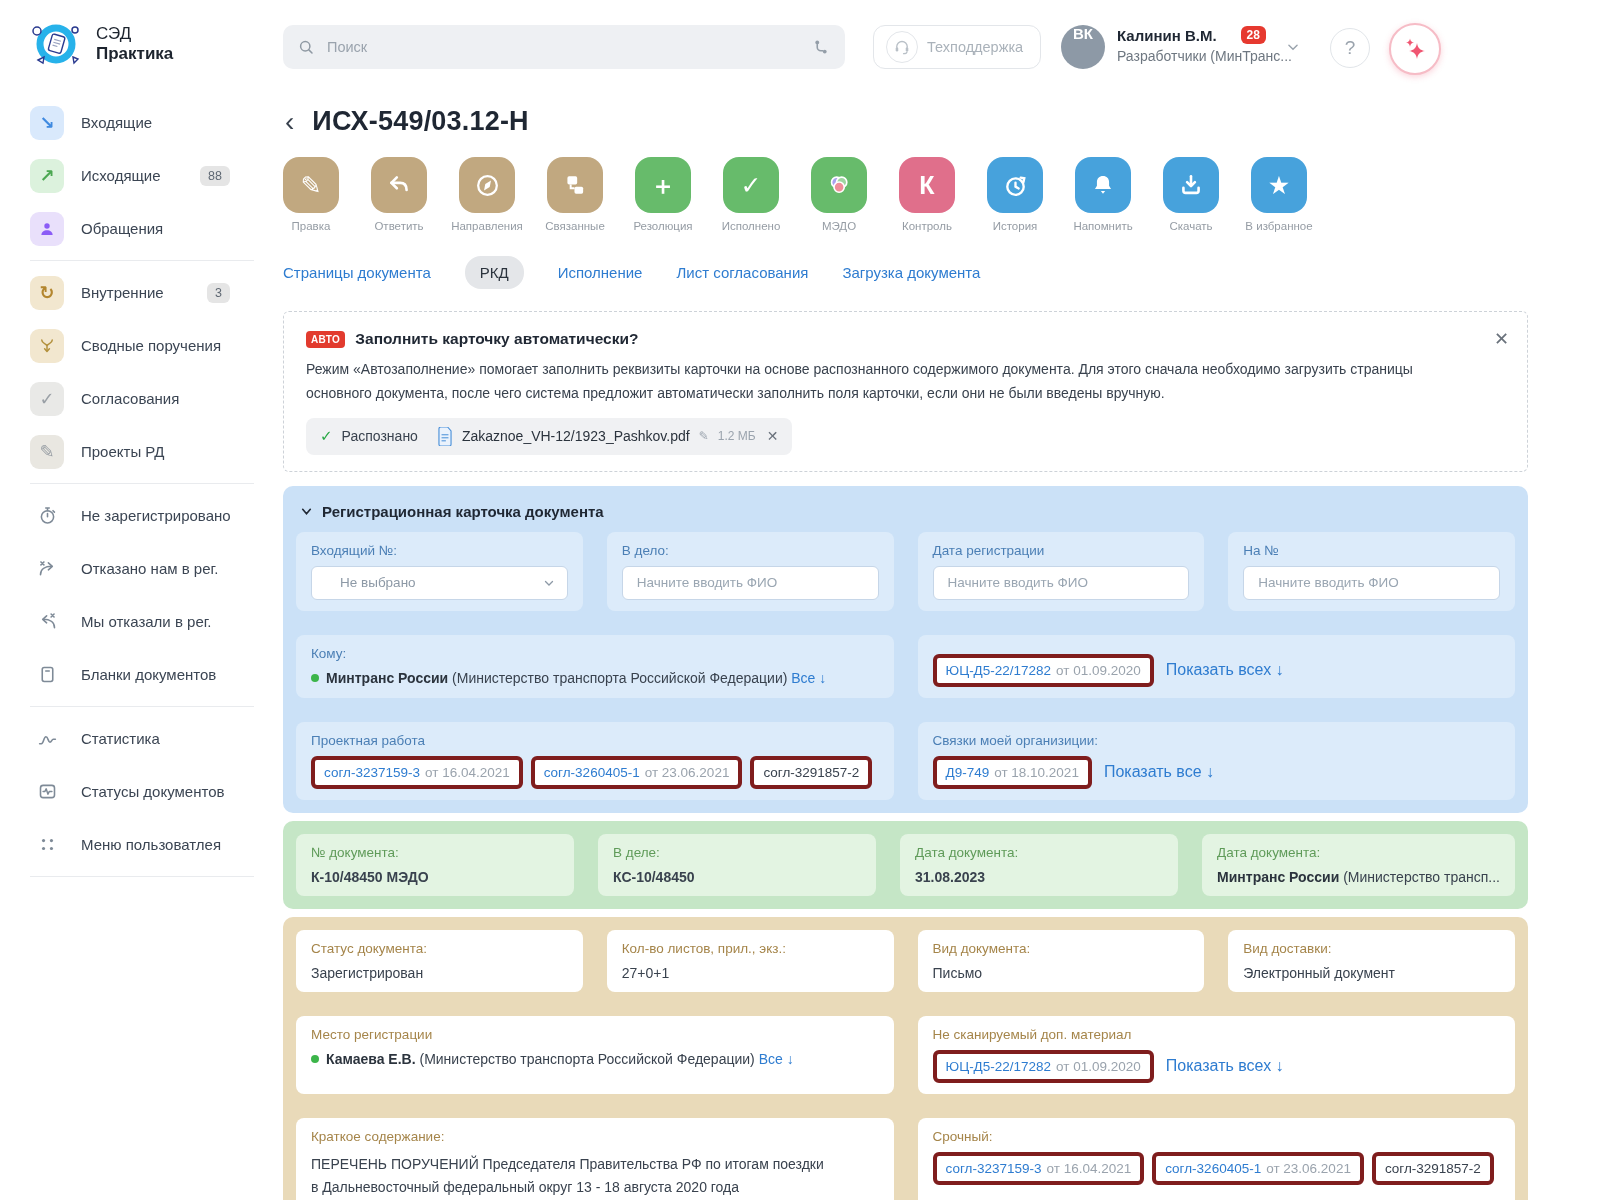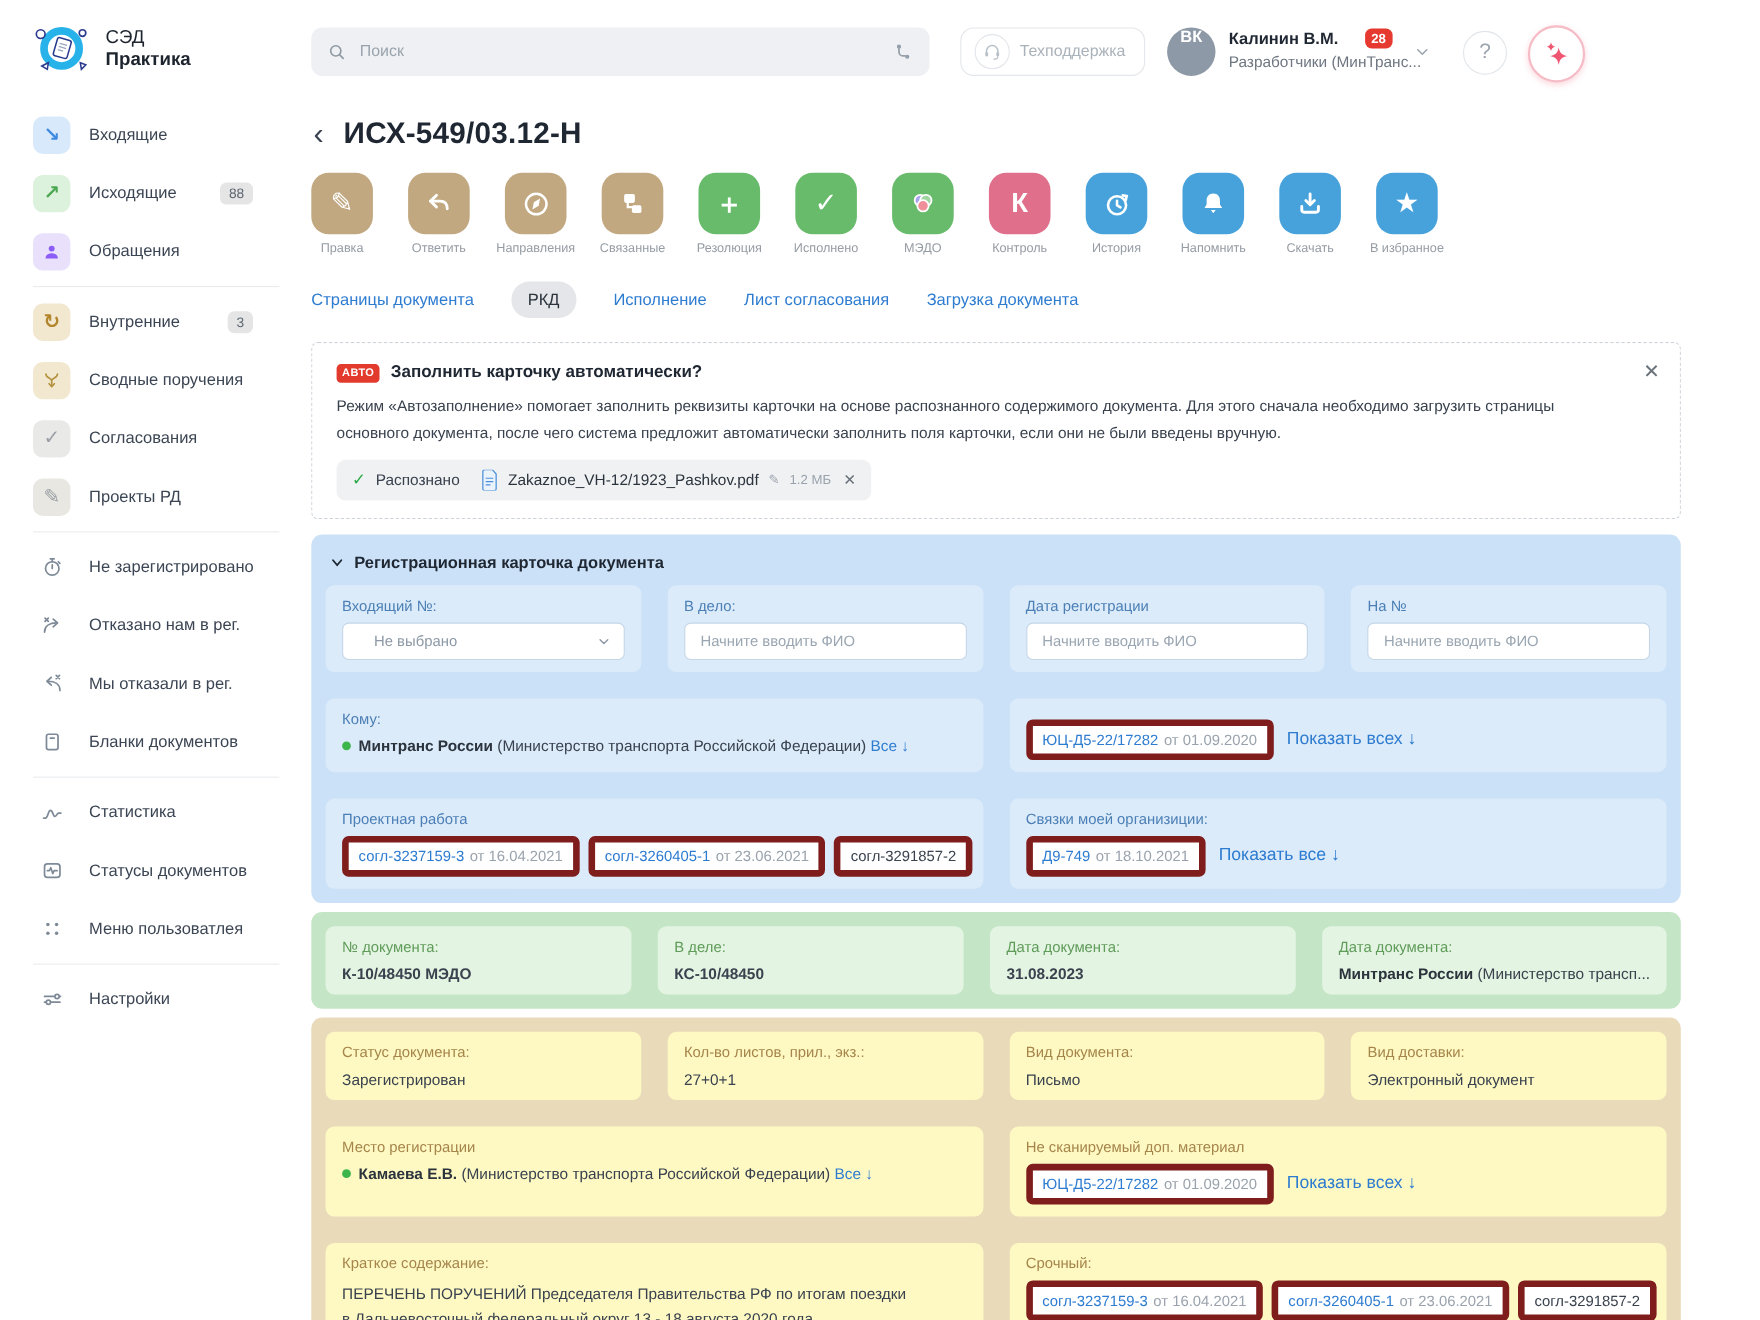--- a/index.html
+++ b/index.html
@@ -97,21 +97,21 @@
   .section{border-radius:10px;padding:13px;box-sizing:border-box;margin-top:14px;}
   .sec-blue{background:#cbe1f7;}
   .sec-green{background:#c5e6c6;margin-top:8px;}
   .sec-beige{background:#e9dab9;margin-top:8px;}
   .sec-head{display:flex;align-items:center;gap:9px;padding:4px 4px 12px 4px;}
   .sec-title{font-size:15px;font-weight:700;color:#1f2733;}
   .grid4{display:grid;grid-template-columns:repeat(4,1fr);gap:24px;}
   .cell{border-radius:8px;padding:11px 15px;box-sizing:border-box;}
   .sec-blue .cell{background:#dcebfa;}
   .sec-green .cell{background:#e3f4e2;}
-  .sec-beige .cell{background:#fef9c3;}
+  .sec-beige .cell{background:#ffffff;}
   .sec-beige .cell.alt{background:#f0e5ca;}
   .span2{grid-column:span 2;}
   .flbl{font-size:13.5px;}
   .lbl-blue{color:#4b7fb5;}
   .lbl-green{color:#5f9b59;}
   .lbl-brown{color:#a5854a;}
   .fval{margin-top:9px;font-size:14px;color:#39424e;}
   .fval.bold{font-weight:700;}
   .nowrap{white-space:nowrap;overflow:hidden;}
   .ctrl{margin-top:8px;height:34px;background:#fff;border:1px solid #c6d6e8;border-radius:6px;
@@ -119,21 +119,21 @@
   .ctrl input{width:100%;border:none;outline:none;background:transparent;font-size:13.5px;
     color:#39424e;font-family:inherit;}
   .ctrl input::placeholder{color:#9aa6b2;}
   .selbox{justify-content:space-between;cursor:pointer;padding-left:28px;}
   .sel-txt{font-size:13.5px;color:#8d99a6;}
   .dot{display:inline-block;width:8px;height:8px;border-radius:50%;background:#3cb54a;margin-right:7px;
     vertical-align:1px;}
   .bname{font-weight:700;color:#2b333d;}
   .link{color:#2e7cd0;cursor:pointer;}
   .chips{display:flex;gap:8px;margin-top:8px;flex-wrap:nowrap;}
-  .chip{display:inline-flex;align-items:center;gap:5px;background:#fff;border:6px solid #7f1d1d;
+  .chip{display:inline-flex;align-items:center;gap:5px;background:#fff;border:4px solid #7f1d1d;
     border-radius:6px;padding:5px 9px;font-size:13.5px;white-space:nowrap;cursor:pointer;}
   .chip .cnum{color:#2e7cd0;}
   .chip .cnum.dark{color:#39424e;}
   .chip .cdate{color:#9aa3ad;}
   .chiprow{display:flex;align-items:center;gap:12px;margin-top:8px;}
   svg{display:block;}
 </style>
 </head>
 <body>
 
@@ -323,31 +323,20 @@
         <svg width="19" height="19" viewBox="0 0 24 24">
           <circle cx="7" cy="7" r="2" fill="#7e8a97"></circle>
             <circle cx="17" cy="7" r="2" fill="#7e8a97"></circle>
           <circle cx="7" cy="17" r="2" fill="#7e8a97"></circle>
             <circle cx="17" cy="17" r="2" fill="#7e8a97"></circle>
         </svg>
       </span>
       <span class="lbl">Меню пользоватлея</span>
     </div>
     <div class="side-div"></div>
-    <div class="side-item">
-      <span class="plain-ic">
-        <svg width="21" height="21" viewBox="0 0 24 24" fill="none" stroke="#7e8a97" stroke-width="1.8" stroke-linecap="round">
-          <path d="M4 9 h12 M20 9 h0.5"></path>
-            <circle cx="17" cy="9" r="2.2" fill="#fff"></circle>
-          <path d="M4 15 h2 M10 15 h10"></path>
-            <circle cx="8" cy="15" r="2.2" fill="#fff"></circle>
-        </svg>
-      </span>
-      <span class="lbl">Настройки</span>
-    </div>
   </div>
 
   <div class="main">
 
     <div class="title-row">
       <span class="back-btn">‹</span>
       <span class="doc-title">ИСХ-549/03.12-Н</span>
     </div>
 
     <div class="actions">

